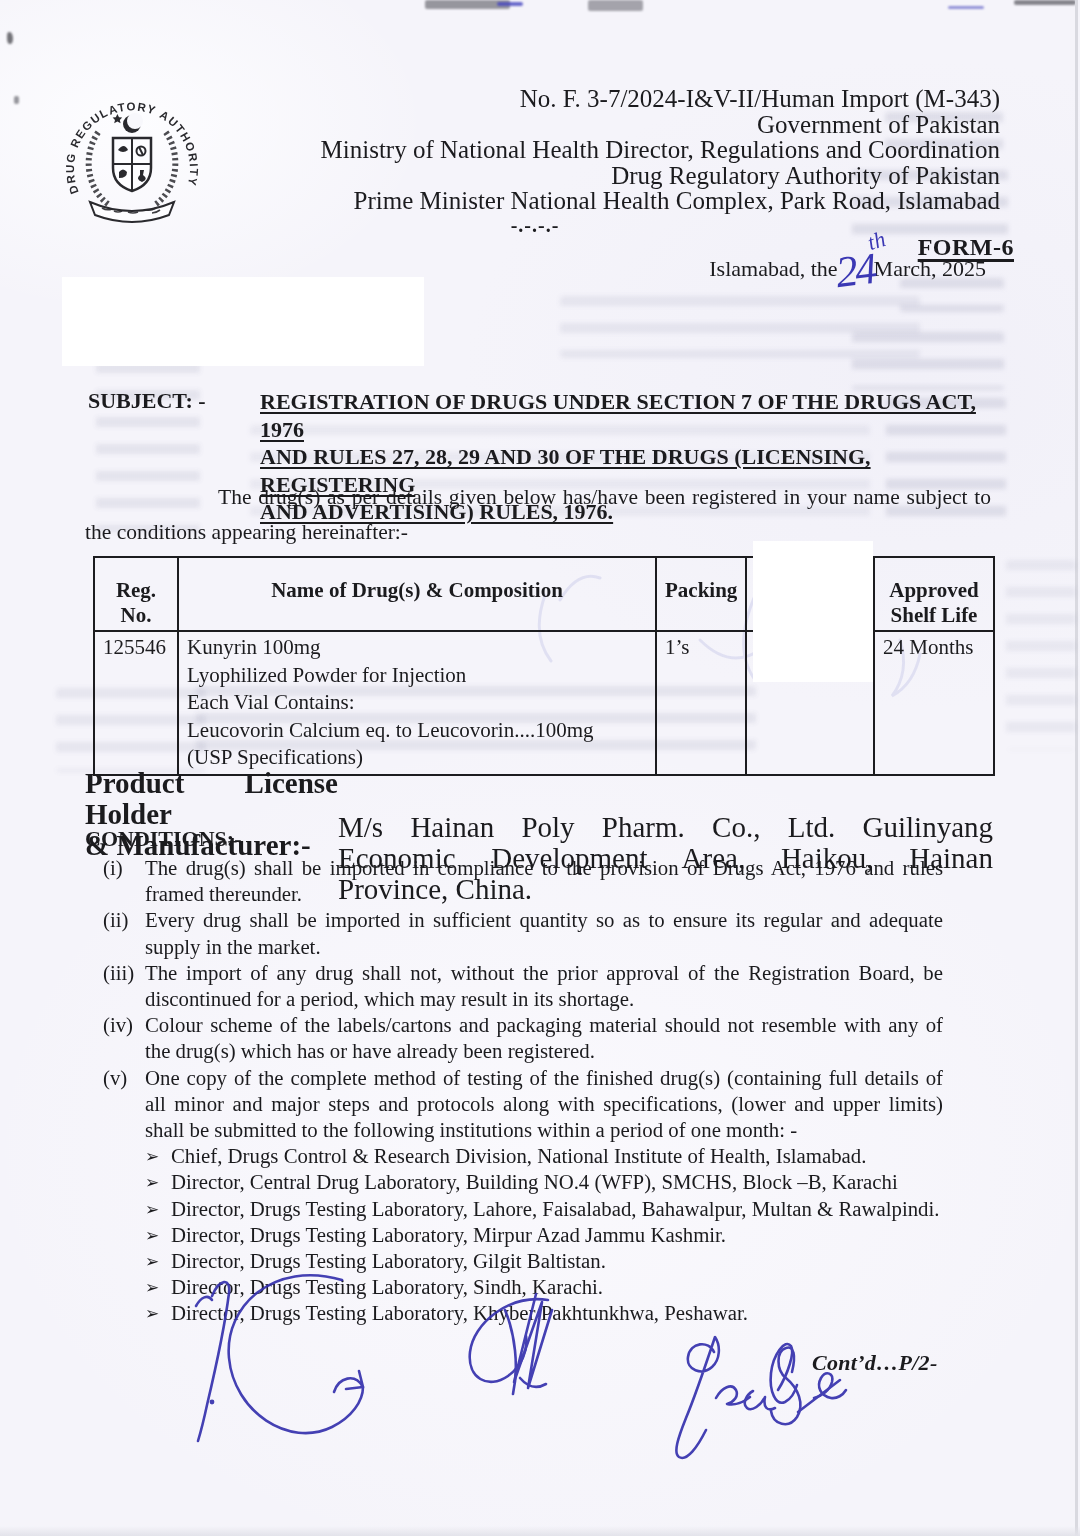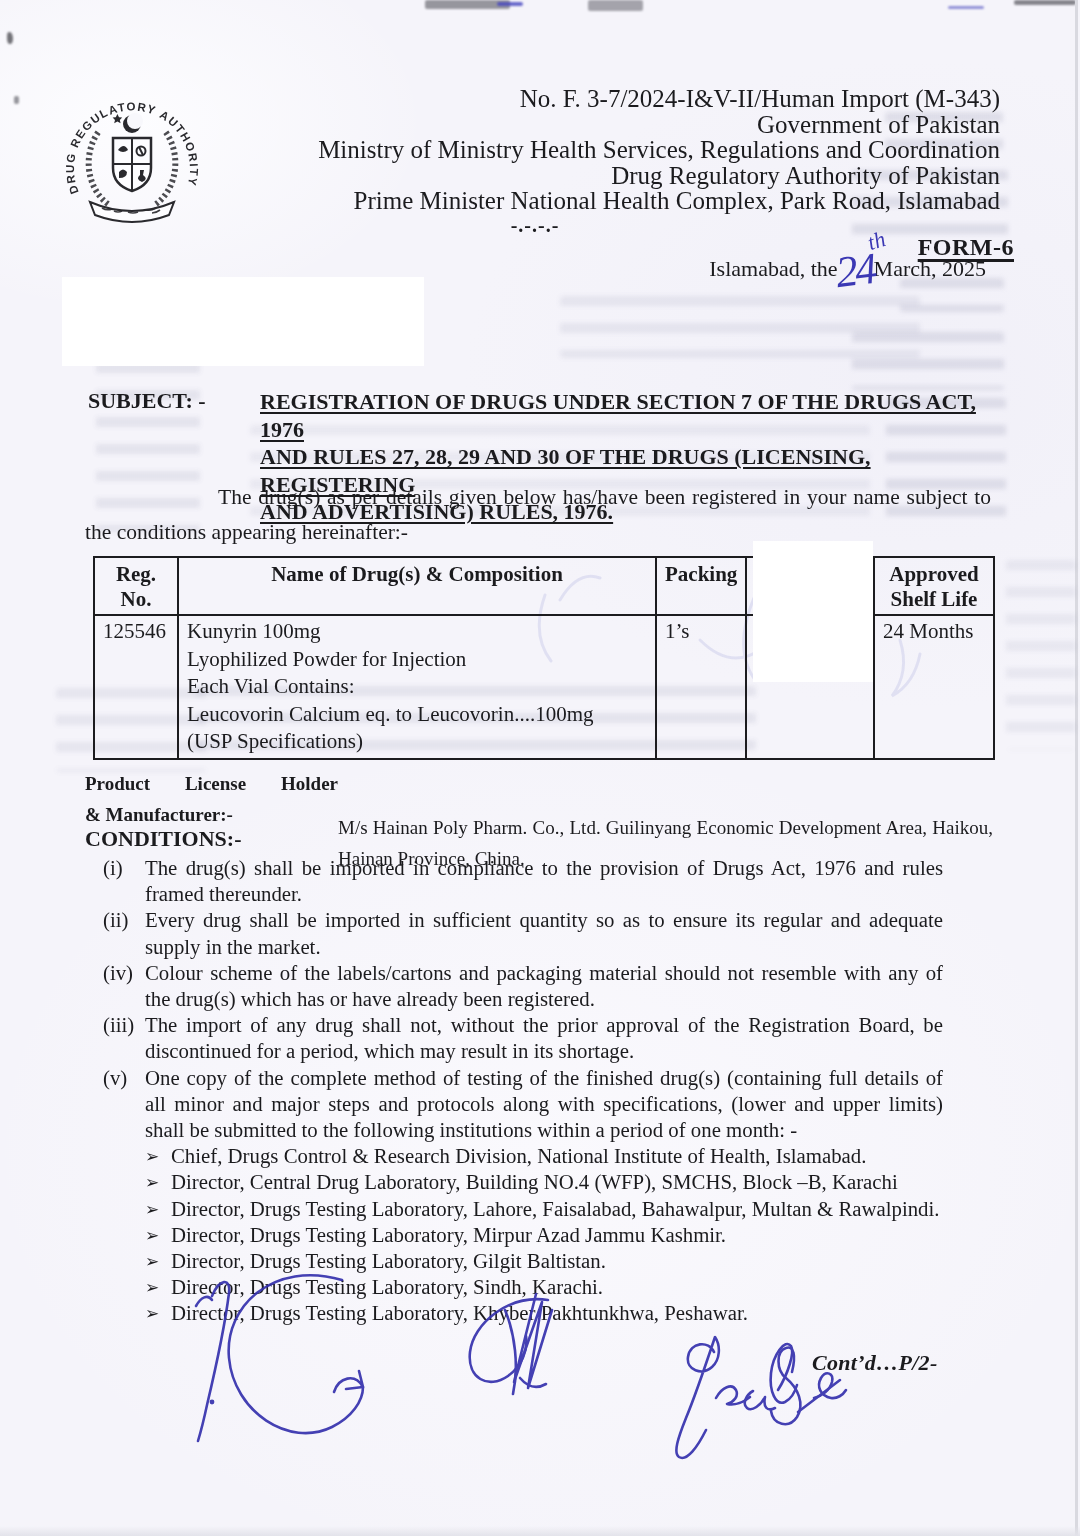--- a/index.html
+++ b/index.html
@@ -44,25 +44,25 @@
   .subject .lbl{width:131px;font-weight:bold;font-size:22px;flex:none;}
   .subject .lines{font-weight:bold;font-size:22px;line-height:27.5px;}
   .subject .lines div{text-decoration:underline;text-decoration-thickness:2px;
     text-underline-offset:3px;}
   .intro{position:absolute;left:85px;top:480px;width:906px;font-size:21.5px;
     line-height:35px;text-align:justify;text-indent:133px;}
   
   table.reg{position:absolute;left:93px;top:556px;width:900px;border-collapse:collapse;
     table-layout:fixed;font-size:21px;}
   table.reg th,table.reg td{border:2.4px solid #1c1c1f;padding:2px 8px;vertical-align:top;}
-  table.reg th{font-weight:bold;text-align:center;line-height:25px;padding-top:4px;}
+  table.reg th{font-weight:bold;text-align:center;line-height:25px;padding-top:20px;}
   table.reg td{line-height:27.5px;}
   .comp div{white-space:nowrap;}
   
-  .license{position:absolute;left:85px;top:768px;width:908px;display:flex;font-size:19px;}
+  .license{position:absolute;left:85px;top:768px;width:908px;display:flex;font-size:29px;}
   .license .lab{width:253px;flex:none;font-weight:bold;line-height:31px;}
   .license .lab .j{text-align:justify;text-align-last:justify;}
   .license .val{line-height:31px;text-align:justify;margin-top:44px;}
   
   .cond-head{position:absolute;left:85px;top:826px;font-size:22px;font-weight:bold;}
   .cond-list{position:absolute;left:103px;top:855px;width:840px;font-size:20.8px;
     line-height:26.2px;}
   .citem{display:flex;}
   .citem .n{width:42px;flex:none;}
   .citem .t{flex:1;text-align:justify;}
@@ -145,21 +145,21 @@
         <path d="M46,128 q5,3 10,1 m2,2 q4,2 8,0"></path>
         <path d="M72,132 q5,2 10,0"></path>
         <path d="M90,130 q5,1 10,-2 m-4,5 q4,0 8,-3"></path>
       </g>
     </svg>
   </div>
 
   <div class="head-block">
     <div>No. F. 3-7/2024-I&amp;V-II/Human Import (M-343)</div>
     <div>Government of Pakistan</div>
-    <div>Ministry of Ministry Health Services, Regulations and Coordination</div>
+    <div>Ministry of National Health Director, Regulations and Coordination</div>
     <div>Drug Regulatory Authority of Pakistan</div>
     <div>Prime Minister National Health Complex, Park Road, Islamabad</div>
   </div>
   <div class="sep">-.-.-.-</div>
   <div class="form-title">
     <span>FORM-6</span>
   </div>
 
   <div class="date-line">
     <span>Islamabad, the</span><span class="hw-day"><span class="hw-sup">th</span><span class="hw-num">24</span></span><span>March, 2025</span>
@@ -226,26 +226,26 @@
   <div class="cond-list">
     <div class="citem">
       <span class="n">(i)</span>
       <span class="t">The drug(s) shall be imported in compliance to the provision of Drugs Act, 1976 and rules framed thereunder.</span>
     </div>
     <div class="citem">
       <span class="n">(ii)</span>
       <span class="t">Every drug shall be imported in sufficient quantity so as to ensure its regular and adequate supply in the market.</span>
     </div>
     <div class="citem">
+      <span class="n">(iii)</span>
+      <span class="t">The import of any drug shall not, without the prior approval of the Registration Board, be discontinued for a period, which may result in its shortage.</span>
+    </div>
+    <div class="citem">
       <span class="n">(iv)</span>
       <span class="t">Colour scheme of the labels/cartons and packaging material should not resemble with any of the drug(s) which has or have already been registered.</span>
-    </div>
-    <div class="citem">
-      <span class="n">(iii)</span>
-      <span class="t">The import of any drug shall not, without the prior approval of the Registration Board, be discontinued for a period, which may result in its shortage.</span>
     </div>
     <div class="citem">
       <span class="n">(v)</span>
       <span class="t">One copy of the complete method of testing of the finished drug(s) (containing full details of all minor and major steps and protocols along with specifications, (lower and upper limits) shall be submitted to the following institutions within a period of one month: -</span>
     </div>
     <div class="inst">
       <span class="arrow">➢</span>
       <span class="t">Chief, Drugs Control &amp; Research Division, National Institute of Health, Islamabad.</span>
     </div>
     <div class="inst">

